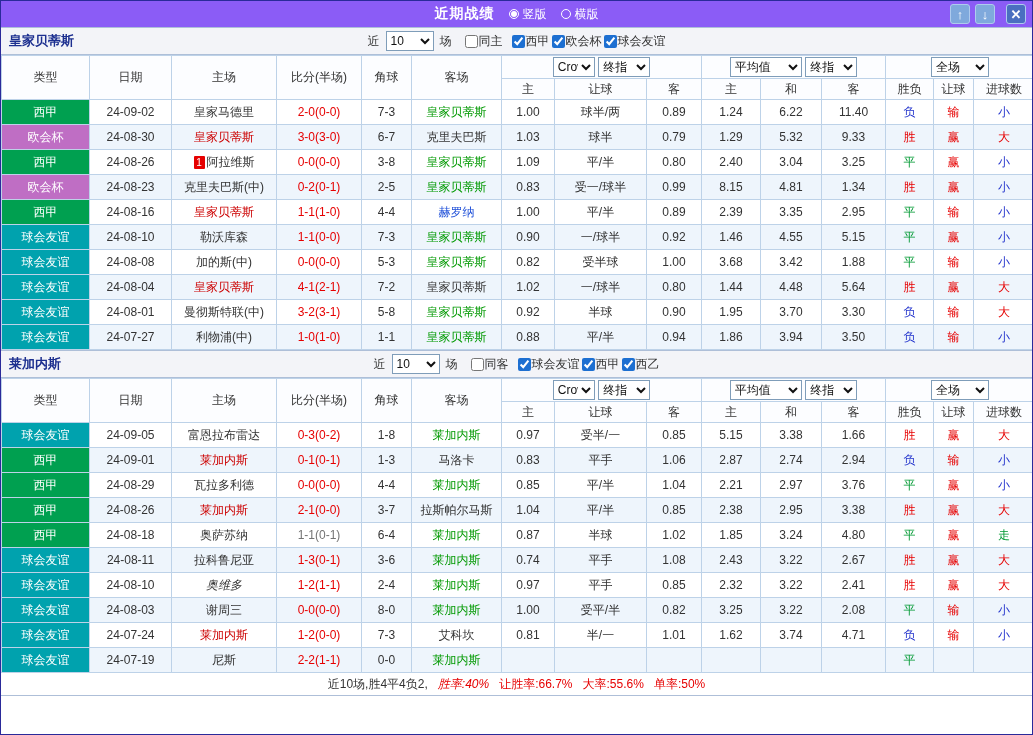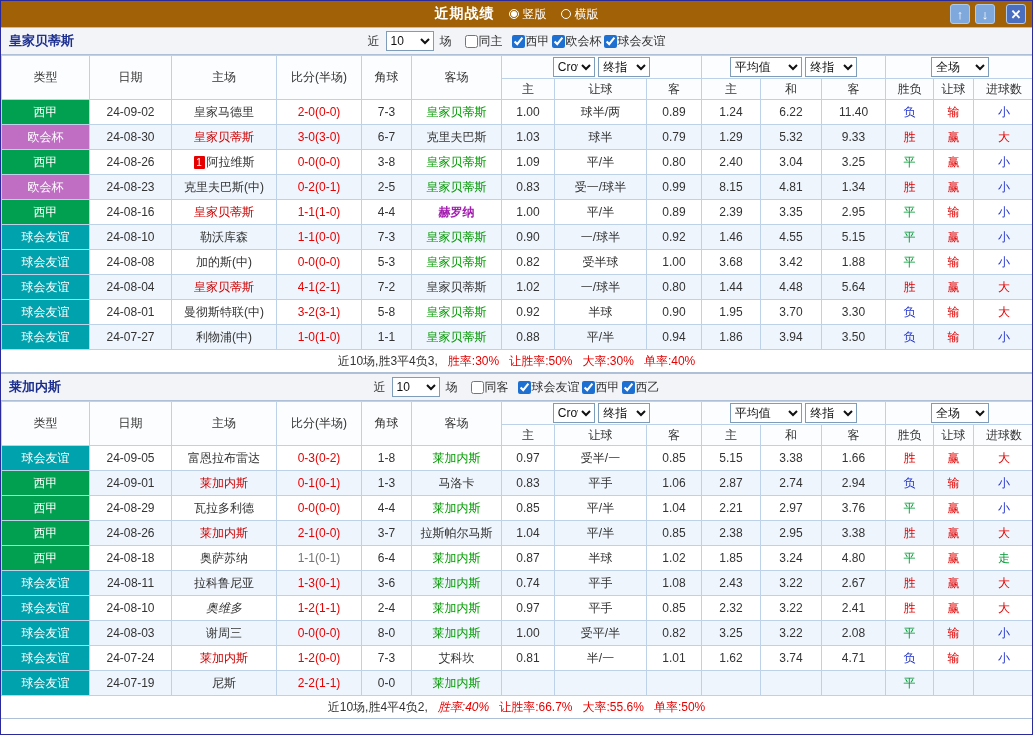--- a/index.html
+++ b/index.html
@@ -1,20 +1,20 @@
 <!DOCTYPE html>
 <html><head>
 <meta charset="utf-8">
 <style>
   html,body{margin:0;padding:0;background:#fff;}
   body{width:1033px;font-family:"Liberation Sans",sans-serif;font-size:12px;color:#333;}
   .app{width:1033px;height:735px;box-sizing:border-box;border:1px solid #2a2a9a;overflow:hidden;background:#fff;}
 
   
-  .topbar{height:26px;background:#a16207;color:#fff;display:flex;align-items:center;position:relative;}
+  .topbar{height:26px;background:#8b5cf6;color:#fff;display:flex;align-items:center;position:relative;}
   .topbar-center{margin:0 auto;display:flex;align-items:center;gap:14px;}
   .page-title{font-weight:bold;font-size:14px;letter-spacing:1px;}
   .radio-opt{display:inline-flex;align-items:center;gap:4px;cursor:pointer;font-size:12px;}
   .rdo{width:10px;height:10px;border:1px solid #fff;border-radius:50%;display:inline-block;position:relative;box-sizing:border-box;}
   .rdo.sel::after{content:"";position:absolute;left:1px;top:1px;right:1px;bottom:1px;background:#fff;border-radius:50%;}
   .topbar-right{position:absolute;right:6px;top:3px;display:flex;gap:5px;align-items:center;}
   .tb-btn{width:20px;height:20px;box-sizing:border-box;border-radius:3px;background:#7fa9dc;border:1px solid #aecbee;color:#fff;display:flex;align-items:center;justify-content:center;font-size:13px;font-weight:bold;cursor:pointer;}
   .tb-btn.close{background:#4a6fc0;margin-left:6px;}
 
   
@@ -222,21 +222,21 @@
               <td class="res" style="color: rgb(230, 0, 0);">胜</td>
               <td class="res" style="color: rgb(230, 0, 0);">赢</td>
               <td class="res" style="color: rgb(34, 51, 204);">小</td>
             </tr>
             <tr class="odd">
               <td class="type" style="background: rgb(0, 160, 80);">西甲</td>
               <td>24-08-16</td>
               <td><span class="team" style="color: rgb(204, 0, 0);">皇家贝蒂斯</span></td>
               <td class="score" style="color: rgb(230, 0, 0);">1-1(1-0)</td>
               <td>4-4</td>
-              <td><span class="team" style="color: #a21caf; font-weight: bold;">赫罗纳</span></td>
+              <td><span class="team" style="color: #1d4ed8;">赫罗纳</span></td>
               <td>1.00</td>
               <td>平/半</td>
               <td>0.89</td>
               <td>2.39</td>
               <td>3.35</td>
               <td>2.95</td>
               <td class="res" style="color: rgb(0, 153, 51);">平</td>
               <td class="res" style="color: rgb(230, 0, 0);">输</td>
               <td class="res" style="color: rgb(34, 51, 204);">小</td>
             </tr>
@@ -321,27 +321,20 @@
               <td>1.86</td>
               <td>3.94</td>
               <td>3.50</td>
               <td class="res" style="color: rgb(34, 51, 204);">负</td>
               <td class="res" style="color: rgb(230, 0, 0);">输</td>
               <td class="res" style="color: rgb(34, 51, 204);">小</td>
             </tr>
           </tbody>
       </table>
 
-      <div class="summary">
-          <span style="color: rgb(51, 51, 51);">近10场,胜3平4负3,</span>
-          <span style="color: rgb(230, 0, 0);">胜率:30%</span>
-          <span style="color: rgb(230, 0, 0);">让胜率:50%</span>
-          <span style="color: rgb(230, 0, 0);">大率:30%</span>
-          <span style="color: rgb(230, 0, 0);">单率:40%</span>
-        </div>
     </div>
 
     <div class="section">
       <div class="filterbar">
         <span class="team-name">莱加内斯</span>
         <span class="filters">
           <span class="f-pre">近</span>
           <select class="sel-count"><option>10</option></select>
           <span class="f-suf">场</span>
           <label class="same">

